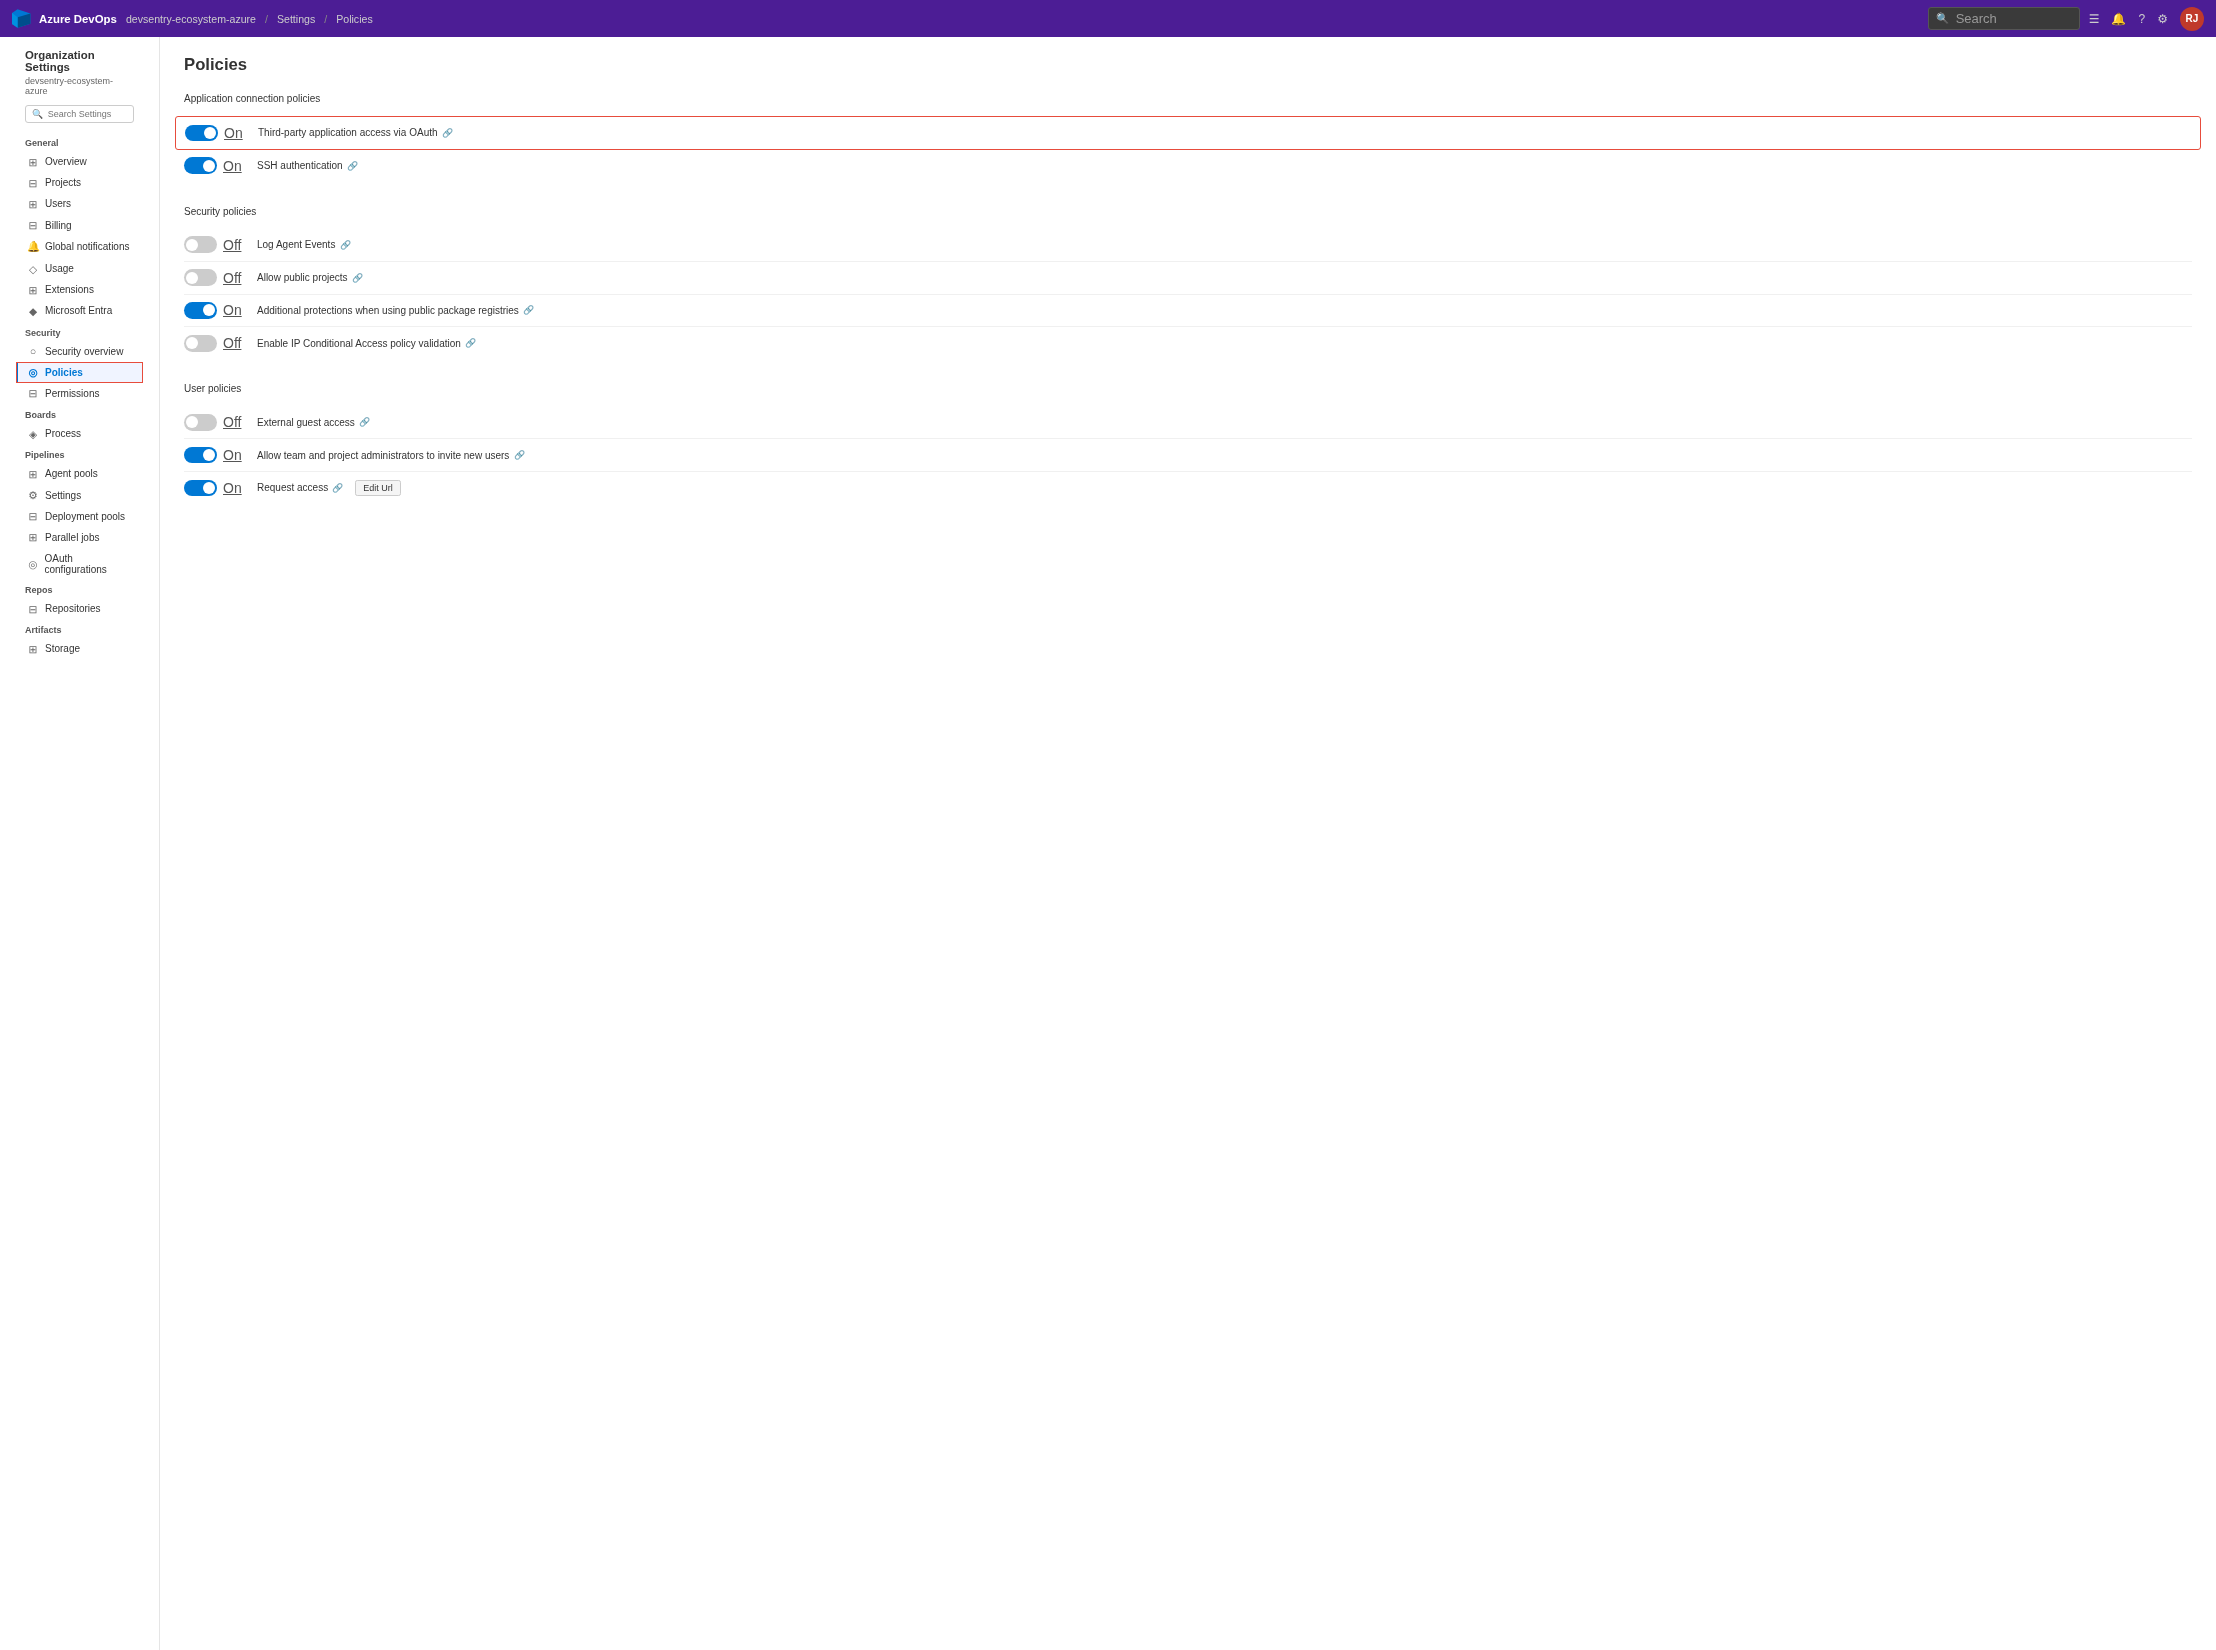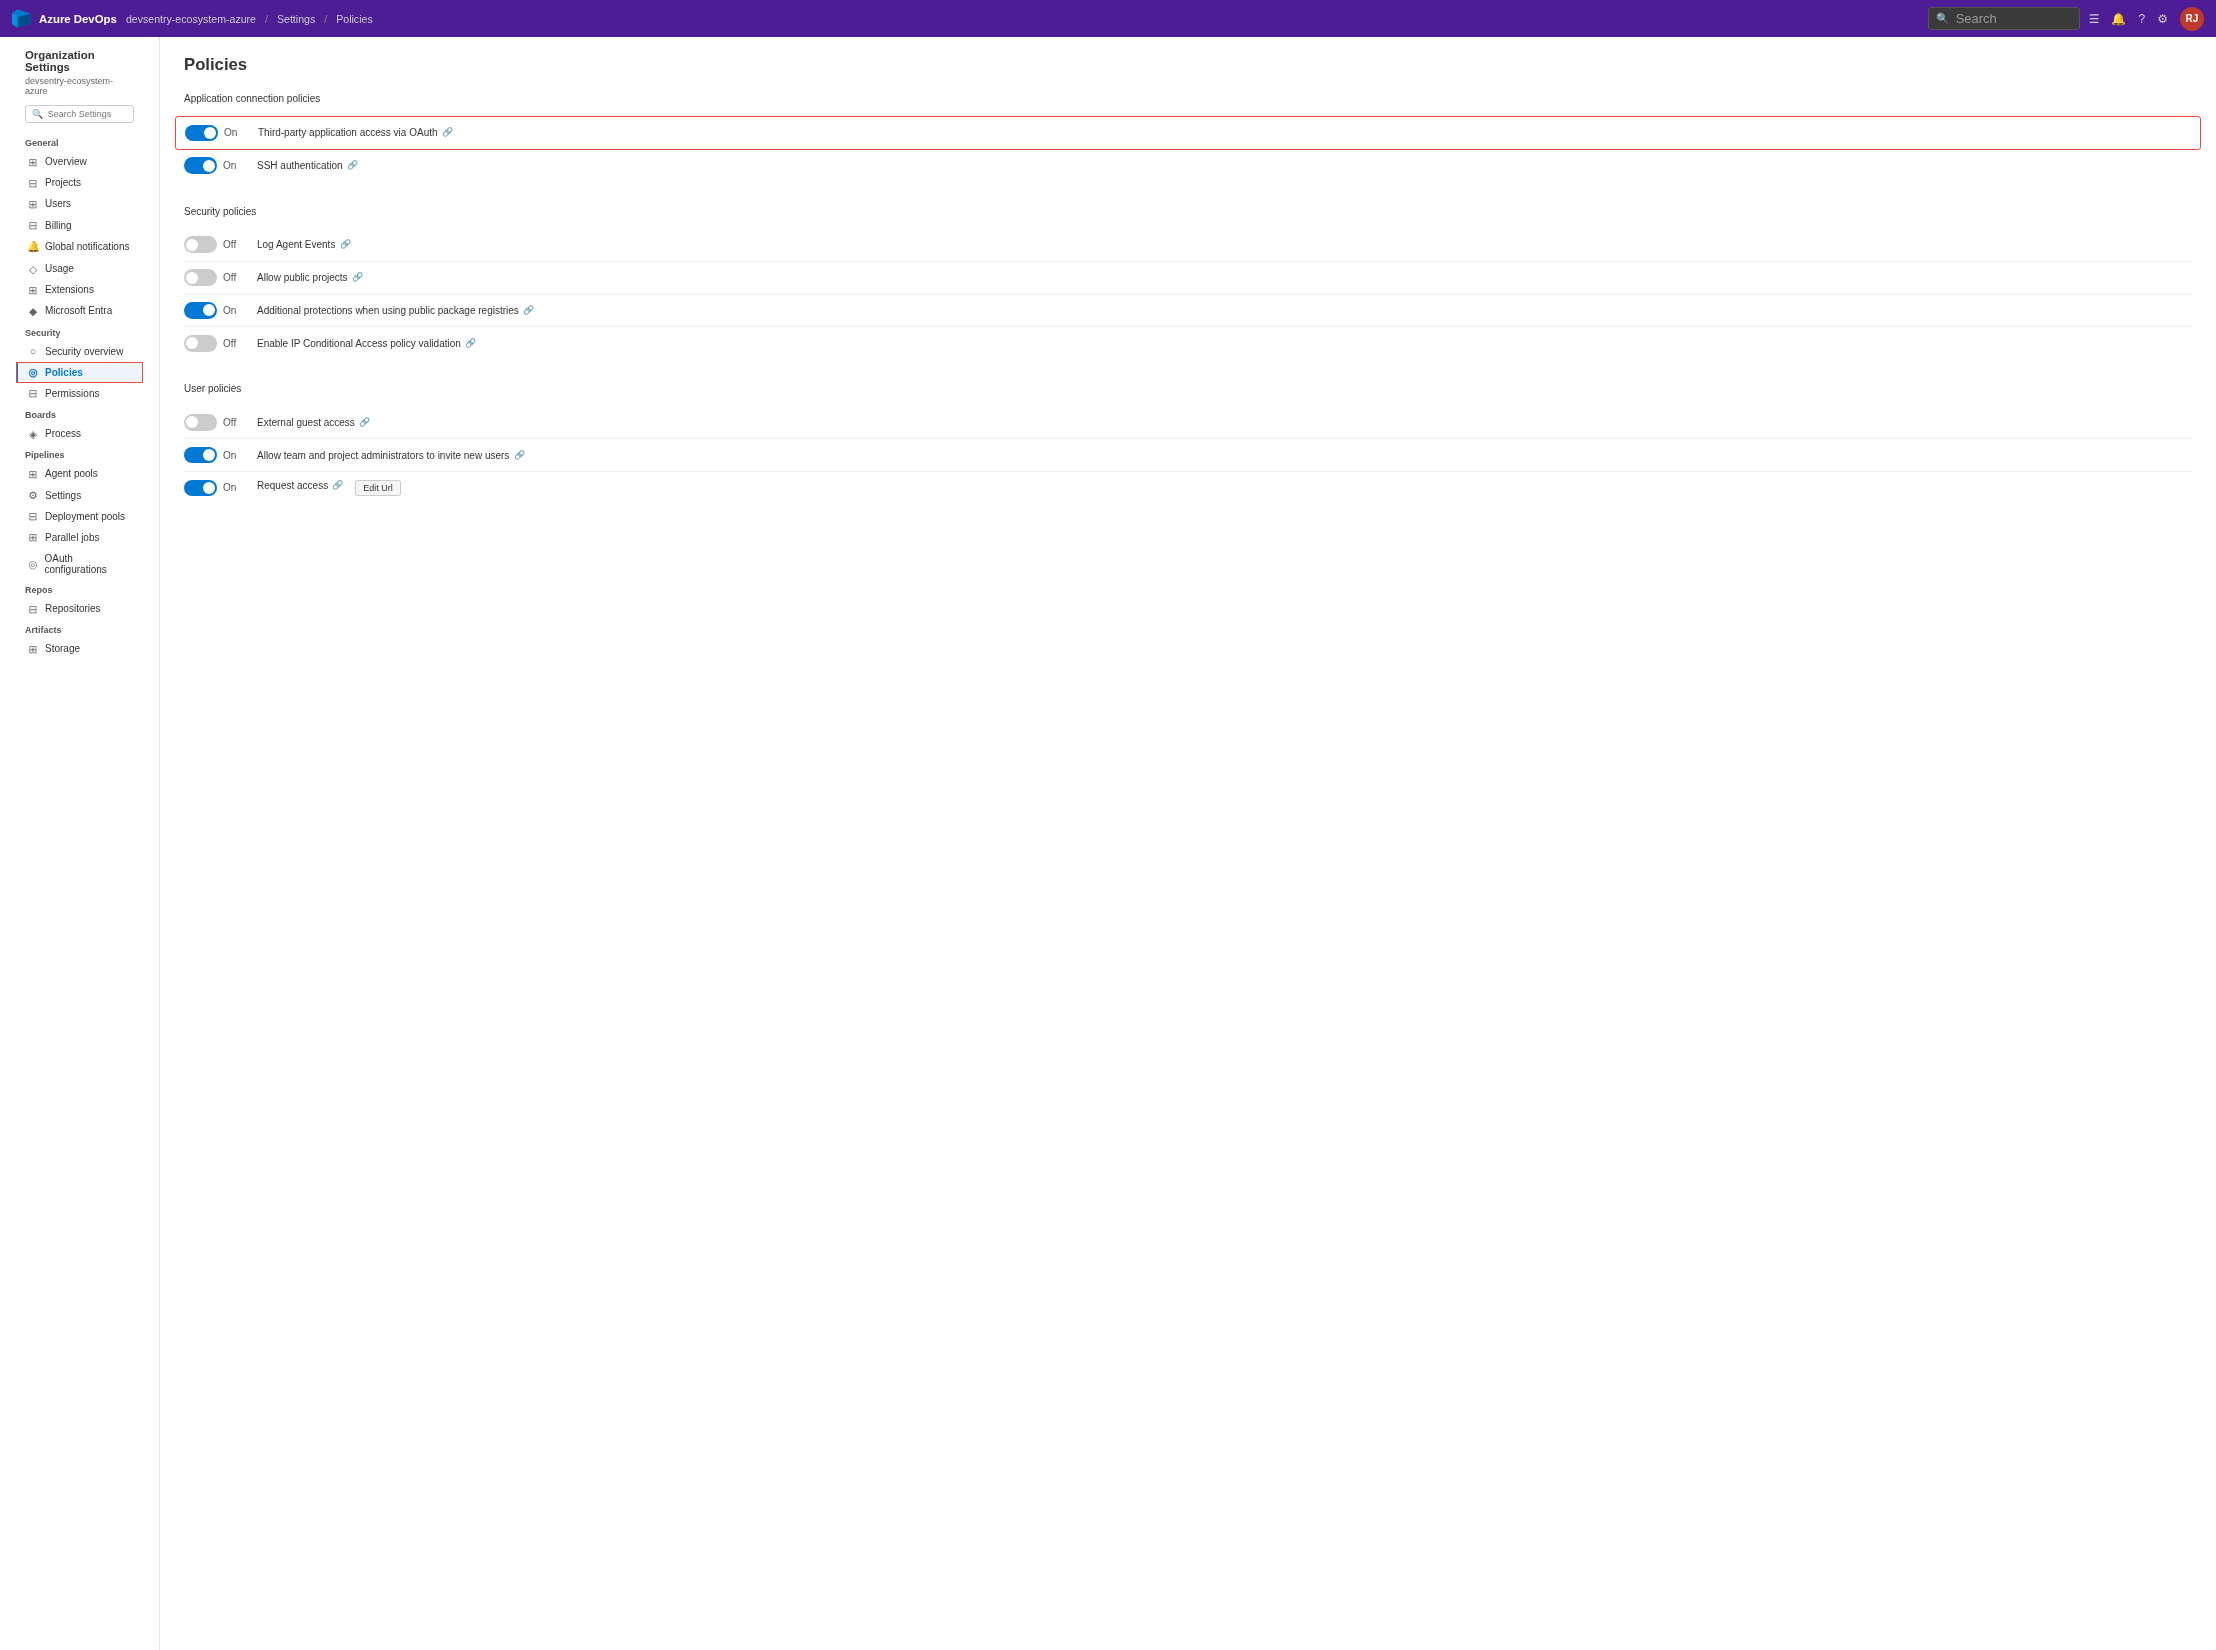--- a/index.html
+++ b/index.html
@@ -91,23 +91,23 @@
     .toggle-track {
       width: 33px; height: 16.7px; border-radius: 8.4px; background: #ccc;
       transition: background 0.2s; position: relative;
     }
     .toggle-track.on { background: #0078d4; }
     .toggle-thumb {
       position: absolute; top: 2.3px; left: 2.3px; width: 12px; height: 12px;
       border-radius: 50%; background: #fff; transition: left 0.2s;
     }
     .toggle-track.on .toggle-thumb { left: 19px; }
-    .toggle-label { font-size: 10px; color: #555; min-width: 16.7px; }
-
-    .policy-name { font-size: 10px; color: #333; display: flex; gap: 4.6px; }
+    .toggle-label { font-size: 14px; color: #555; min-width: 16.7px; text-decoration: underline; }
+
+    .policy-name { font-size: 10px; color: #333; display: flex; align-items: center; gap: 4.6px; }
     .policy-link-icon { color: #0078d4; font-size: 9px; cursor: pointer; }
 
     .edit-url-btn {
       margin-left: 6px; padding: 2.3px 7.6px; font-size: 9px;
       border: 0.8px solid #ccc; border-radius: 2.3px; background: #f5f5f5;
       color: #333; cursor: pointer;
     }
   </style>
 </head>
 <body>

